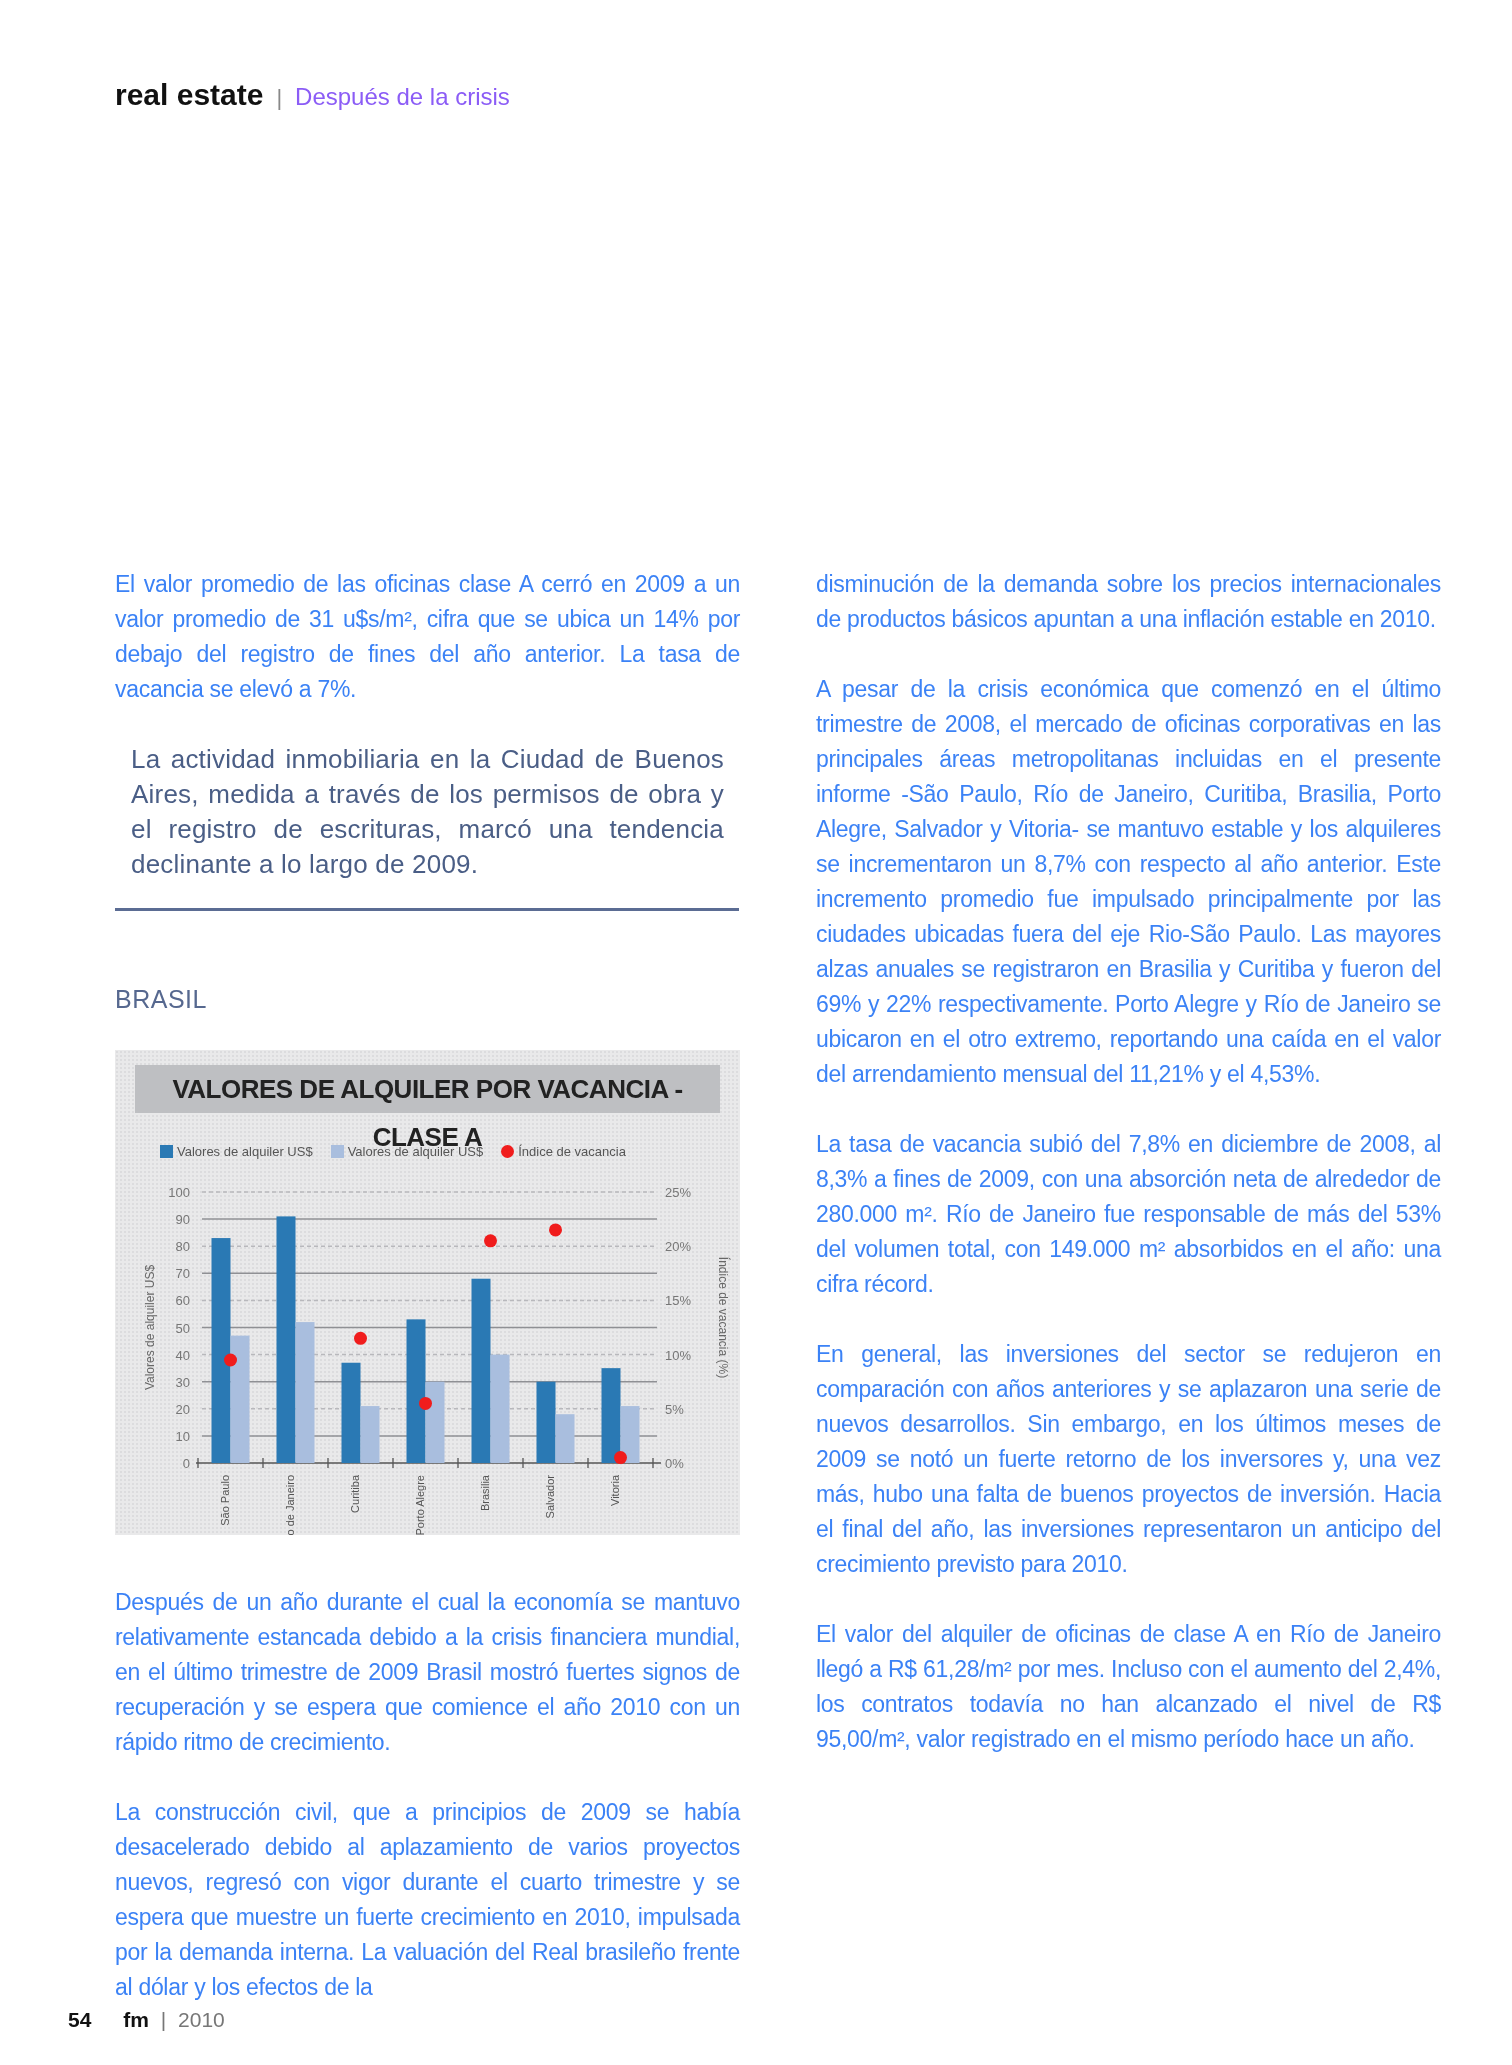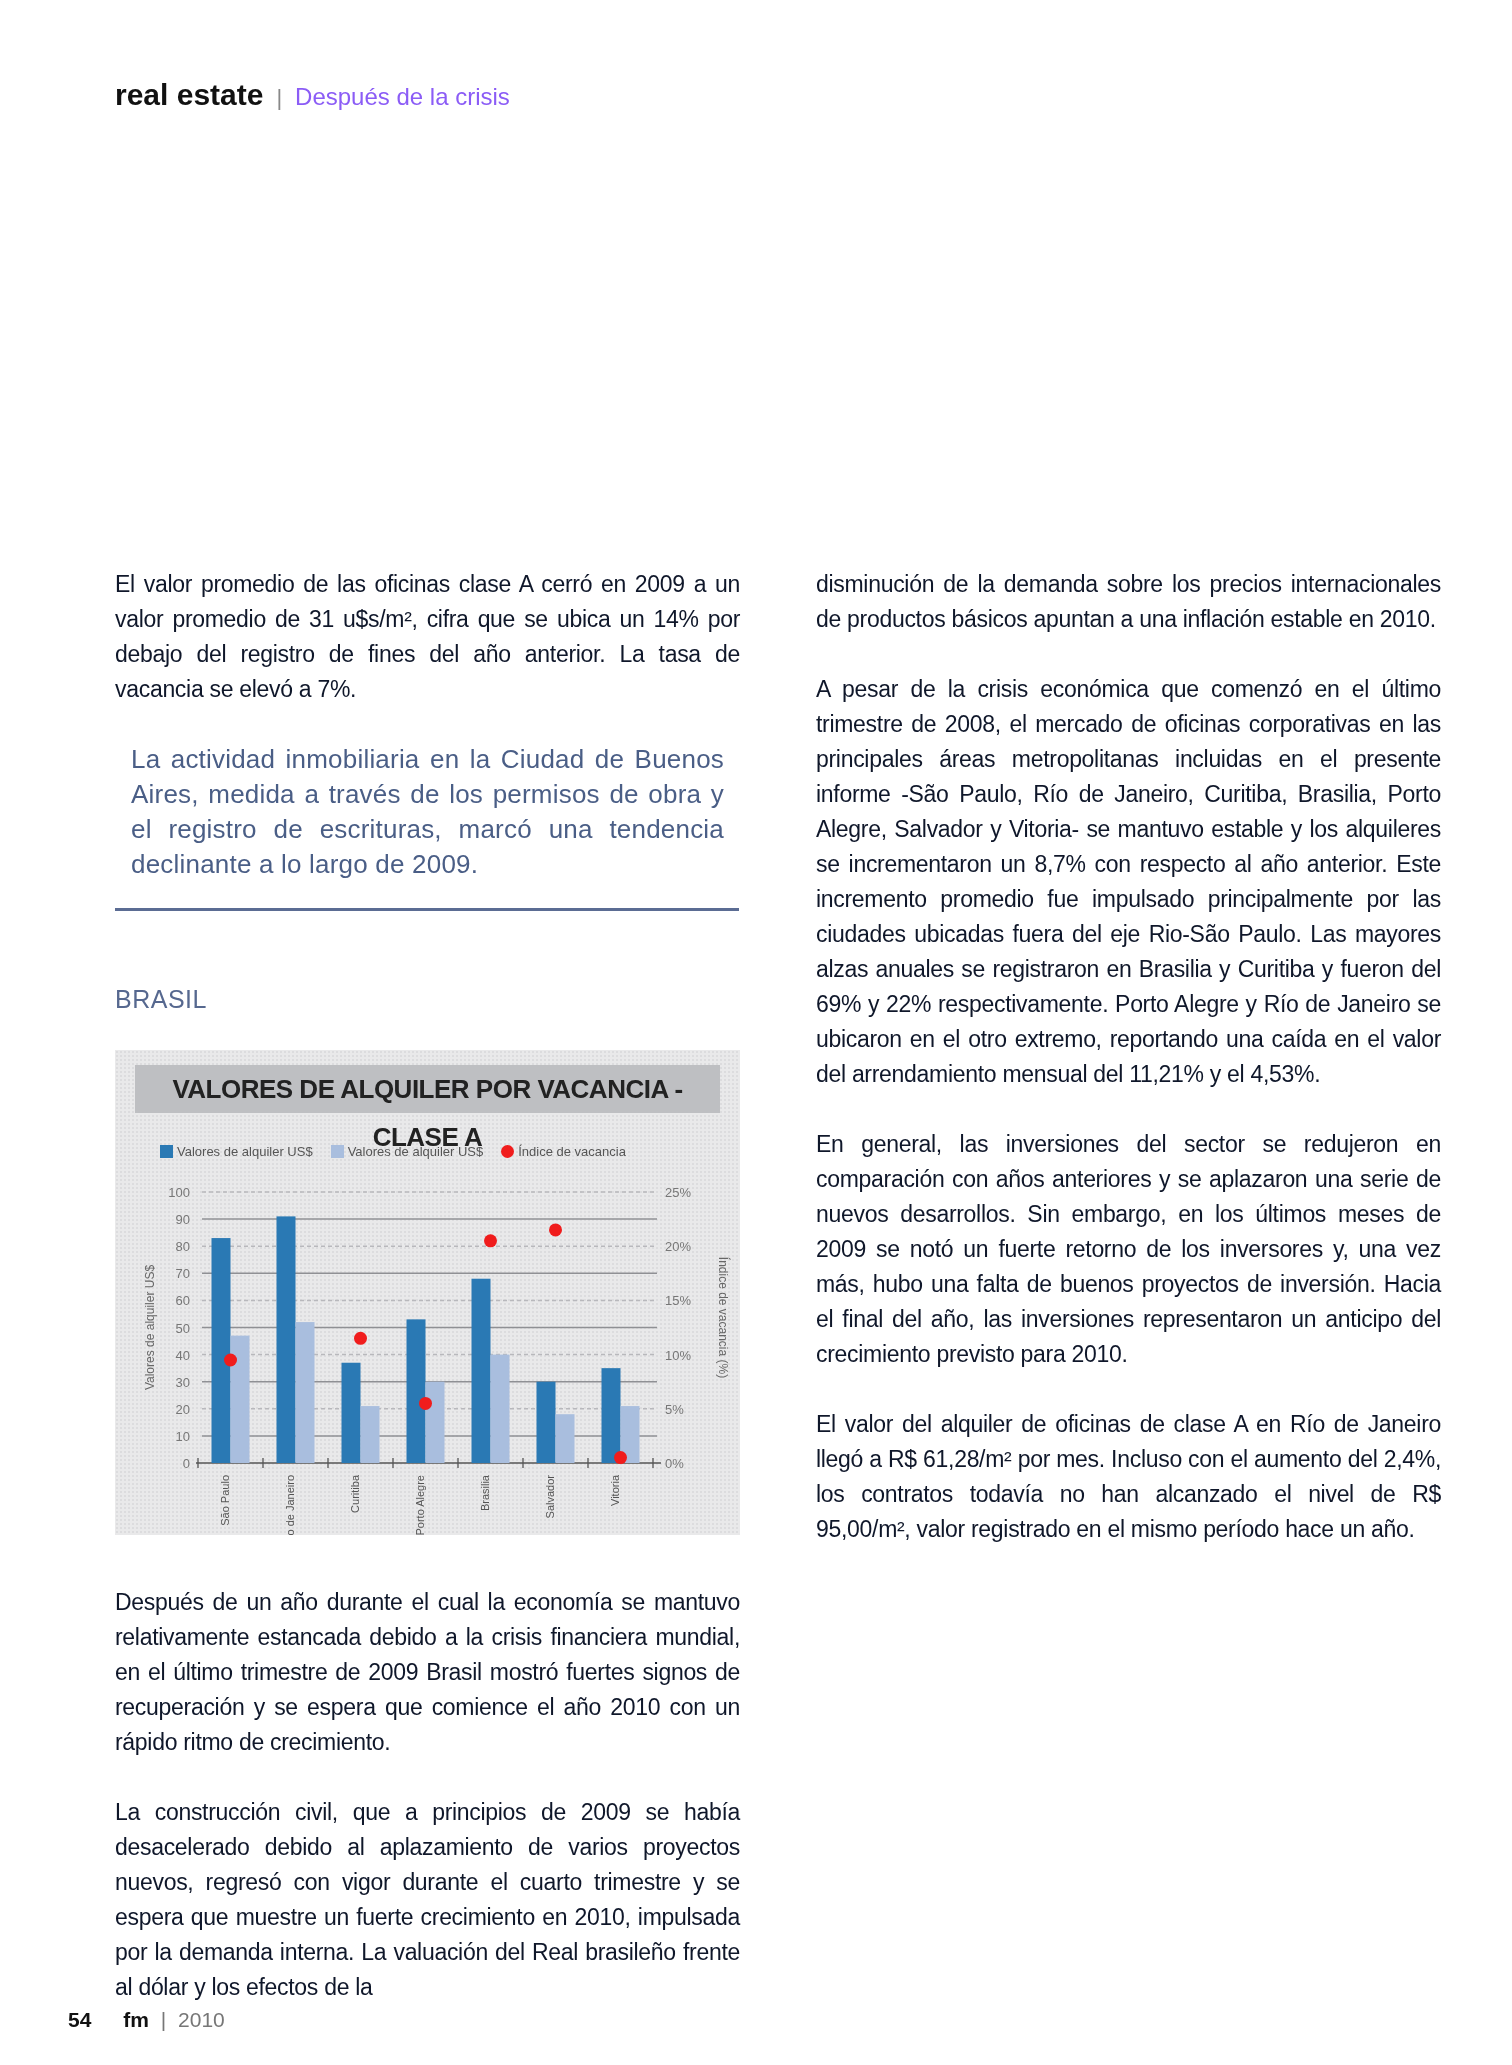--- a/index.html
+++ b/index.html
@@ -4,21 +4,21 @@
   <style>
     html, body { margin: 0; padding: 0; background: #ffffff; }
     body { width: 1512px; height: 2065px; position: relative; overflow: hidden; font-family: "Liberation Sans", sans-serif; color: #1a1a1a; }
     .header { position: absolute; left: 115px; top: 80px; font-size: 25px; line-height: 30px; white-space: nowrap; }
     .header .section { font-weight: bold; color: #111; font-size: 30px; }
     .header .sep { color: #888; font-size: 22px; margin: 0 6px; }
     .header .sub { color: #8b5cf6; font-size: 24px; }
     .col { position: absolute; width: 625px; }
     .col-left { left: 115px; top: 567px; }
     .col-right { left: 816px; top: 567px; }
-    .p { font-size: 23px; line-height: 35px; text-align: justify; margin: 0 0 35px 0; color: #0f172a; letter-spacing: -0.3px; }
+    .p { font-size: 23px; line-height: 35px; text-align: justify; margin: 0 0 35px 0; color: #3b82f6; letter-spacing: -0.3px; }
     .lead { font-size: 26px; line-height: 35px; color: #4a5e86; text-align: justify; margin: 16px; letter-spacing: 0.2px; }
     .rule { position: absolute; left: 115px; top: 908px; width: 624px; height: 3px; background: #5b6c93; }
     .brasil { position: absolute; left: 115px; top: 985px; font-size: 25px; color: #56688f; letter-spacing: 0.5px; }
     .chart-wrap { position: absolute; left: 115px; top: 1050px; width: 625px; height: 485px; background-color: #e9e9ea;
       background-image: radial-gradient(#dcdcde 1px, transparent 1px); background-size: 4px 4px; }
     .chart-title-bar { position: absolute; left: 20px; top: 15px; width: 585px; height: 48px; background: #bebfc2; }
     .chart-title { position: absolute; left: 0; top: 0; width: 100%; height: 48px; line-height: 48px; text-align: center; font-weight: bold; font-size: 26px; color: #222; letter-spacing: -0.5px; }
     .legend { position: absolute; left: 45px; top: 90px; height: 22px; display: flex; align-items: center; font-size: 13px; color: #555; white-space: nowrap; }
     .legend .item { display: flex; align-items: center; margin-right: 18px; }
     .legend .sw { width: 13px; height: 13px; margin-right: 4px; display: inline-block; }
@@ -136,20 +136,21 @@
 </div>
 
 <div class="col col-left" style="top:1585px;">
   <p class="p">Después de un año durante el cual la economía se mantuvo relativamente estancada debido a la crisis financiera mundial, en el último trimestre de 2009 Brasil mostró fuertes signos de recuperación y se espera que comience el año 2010 con un rápido ritmo de crecimiento.</p>
   <p class="p">La construcción civil, que a principios de 2009 se había desacelerado debido al aplazamiento de varios proyectos nuevos, regresó con vigor durante el cuarto trimestre y se espera que muestre un fuerte crecimiento en 2010, impulsada por la demanda interna. La valuación del Real brasileño frente al dólar y los efectos de la</p>
 </div>
 
 <div class="col col-right">
   <p class="p">disminución de la demanda sobre los precios internacionales de productos básicos apuntan a una inflación estable en 2010.</p>
   <p class="p">A pesar de la crisis económica que comenzó en el último trimestre de 2008, el mercado de oficinas corporativas en las principales áreas metropolitanas incluidas en el presente informe -São Paulo, Río de Janeiro, Curitiba, Brasilia, Porto Alegre, Salvador y Vitoria- se mantuvo estable y los alquileres se incrementaron un 8,7% con respecto al año anterior. Este incremento promedio fue impulsado principalmente por las ciudades ubicadas fuera del eje Rio-São Paulo. Las mayores alzas anuales se registraron en Brasilia y Curitiba y fueron del 69% y 22% respectivamente. Porto Alegre y Río de Janeiro se ubicaron en el otro extremo, reportando una caída en el valor del arrendamiento mensual del 11,21% y el 4,53%.</p>
+  <p class="p">La tasa de vacancia subió del 7,8% en diciembre de 2008, al 8,3% a fines de 2009, con una absorción neta de alrededor de 280.000 m². Río de Janeiro fue responsable de más del 53% del volumen total, con 149.000 m² absorbidos en el año: una cifra récord.</p>
   <p class="p">En general, las inversiones del sector se redujeron en comparación con años anteriores y se aplazaron una serie de nuevos desarrollos. Sin embargo, en los últimos meses de 2009 se notó un fuerte retorno de los inversores y, una vez más, hubo una falta de buenos proyectos de inversión. Hacia el final del año, las inversiones representaron un anticipo del crecimiento previsto para 2010.</p>
   <p class="p">El valor del alquiler de oficinas de clase A en Río de Janeiro llegó a R$ 61,28/m² por mes. Incluso con el aumento del 2,4%, los contratos todavía no han alcanzado el nivel de R$ 95,00/m², valor registrado en el mismo período hace un año.</p>
 </div>
 
 <div class="page-foot">
   <span class="num">54</span>
   <span class="mag">fm</span>
   <span class="sep">|</span>
   <span class="year">2010</span>
 </div>

